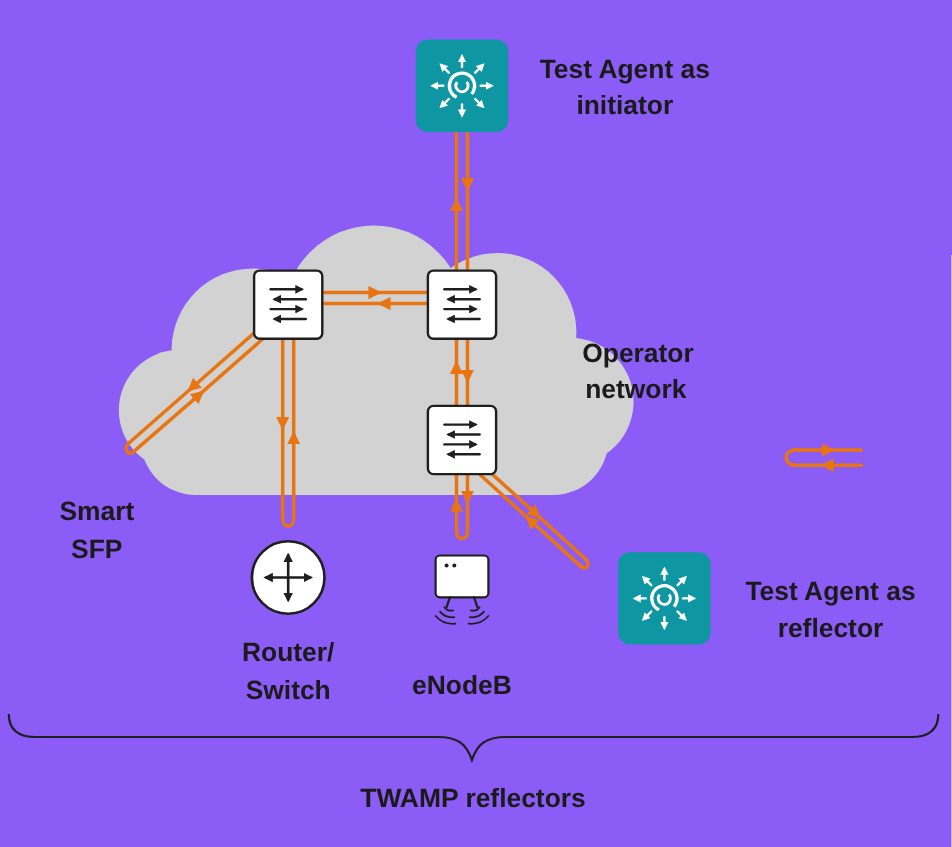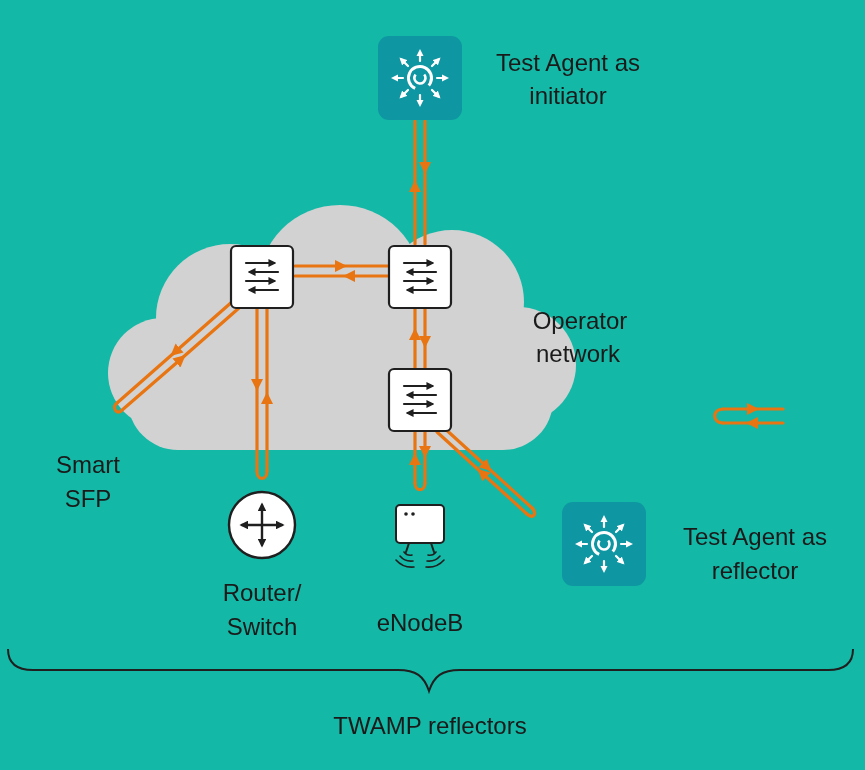--- a/index.html
+++ b/index.html
@@ -1,16 +1,16 @@
 <!DOCTYPE html>
 <html><head>
 <meta charset="utf-8">
 <style>
   html,body{margin:0;padding:0;background:#ffffff;}
-  .stage{position:relative;width:865px;height:770px;background:#14b8a6;overflow:hidden;}
+  .stage{position:relative;width:865px;height:770px;background:#8b5cf6;overflow:hidden;font-weight:bold;}
   svg{display:block;}
   text{font-family:"Liberation Sans",sans-serif;fill:#1a1a1a;}
   .lbl{font-size:24px;}
 </style>
 </head>
 <body>
 
 <div class="stage">
 <svg width="865" height="770" viewBox="0 0 865 770">
   <defs>

